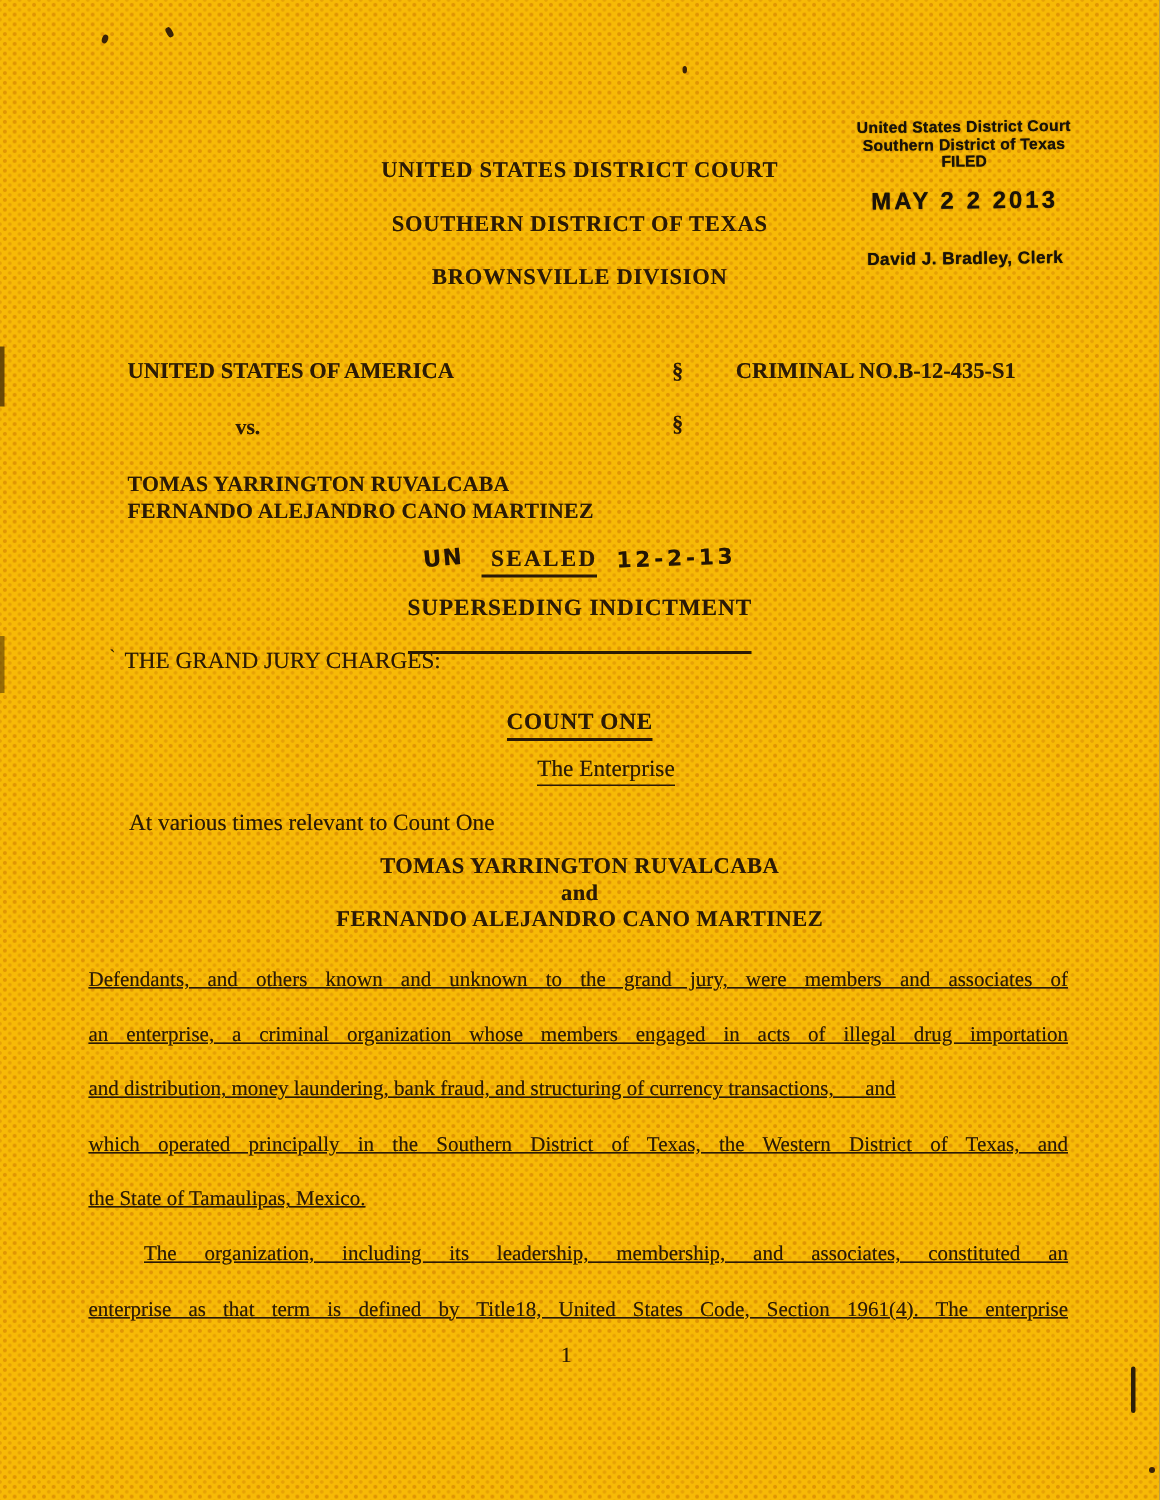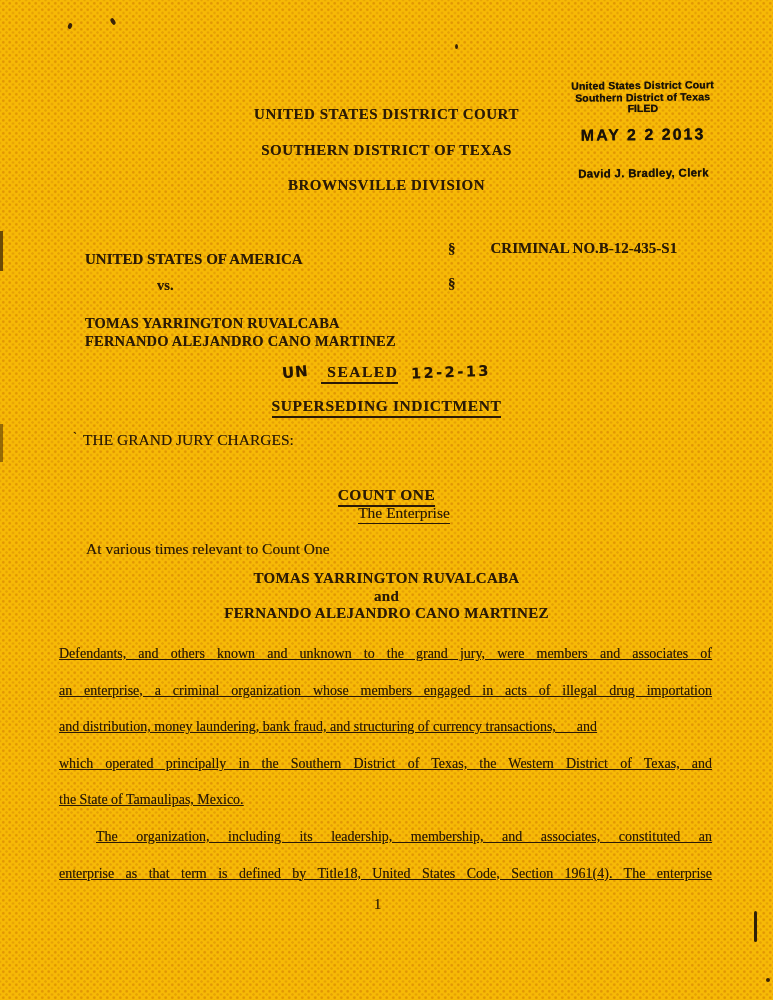--- a/index.html
+++ b/index.html
@@ -42,21 +42,21 @@
     font-family: "Liberation Sans", sans-serif;
     transform: rotate(-0.6deg);
     text-shadow: 0 0 0.7px var(--stamp-ink);
   }
   .stamp-court { font-weight: bold; font-size: 10.5px; line-height: 11.5px; letter-spacing: 0.2px; }
   .stamp-filed { font-weight: bold; font-size: 10.5px; line-height: 11.5px; }
   .stamp-date  { font-weight: bold; font-size: 16px; margin-top: 11px; letter-spacing: 2px; }
   .stamp-clerk { font-weight: bold; font-size: 11.5px; margin-top: 23px; letter-spacing: 0.3px; }
 
   
-  .plaintiff   { position: absolute; top: 240px; left: 85px;  font-weight: bold; font-size: 15px; margin-top: 11px; }
+  .plaintiff   { position: absolute; top: 240px; left: 85px;  font-weight: bold; font-size: 15px; }
   .case-group  { position: absolute; top: 240px; left: 448px; font-weight: bold; font-size: 15px; }
   .case-group .case-no { margin-left: 35px; }
   .versus      { position: absolute; top: 277px; left: 118px; font-weight: bold; font-size: 14.5px; margin-left: 39px; }
   .section2    { position: absolute; top: 275px; left: 448px; font-weight: bold; font-size: 15px; }
   .defendants-caption {
     position: absolute; top: 314px; left: 85px;
     font-weight: bold; font-size: 14.5px; line-height: 18px; letter-spacing: 0.2px;
   }
 
   
@@ -72,25 +72,25 @@
   .sealed-label {
     font-weight: bold; font-size: 15.5px; letter-spacing: 1.5px;
     border-bottom: 2px solid var(--ink); padding: 0 0 1px 6px;
   }
   .hand-date { font-size: 14.5px; transform: rotate(-2deg); letter-spacing: 2.5px; }
 
   
   .doc-title-row { top: 397px; }
   .doc-title {
     display: inline-block; font-weight: bold; font-size: 15.5px;
-    letter-spacing: 0.6px; border-bottom: 2.2px solid var(--ink); padding-bottom: 1px;
+    letter-spacing: 0.6px; border-bottom: 2.2px solid var(--ink); padding-bottom: 19px;
   }
   .grand-jury { position: absolute; top: 430px; left: 73px; font-size: 15.5px; }
   .tick { font-size: 12px; vertical-align: 4px; margin-right: 6px; }
-  .count-row { top: 486px; }
+  .count-row { top: 473px; }
   .count-heading {
     display: inline-block; font-weight: bold; font-size: 15.5px;
     letter-spacing: 0.5px; border-bottom: 2px solid var(--ink); padding-bottom: 1px;
   }
   .enterprise-row { top: 504px; padding-left: 35px; }
   .enterprise-sub {
     display: inline-block; font-size: 15.5px;
     border-bottom: 1.3px solid var(--ink); padding-bottom: 1px;
   }
   .count-intro { position: absolute; top: 540px; left: 86px; font-size: 15.5px; }

